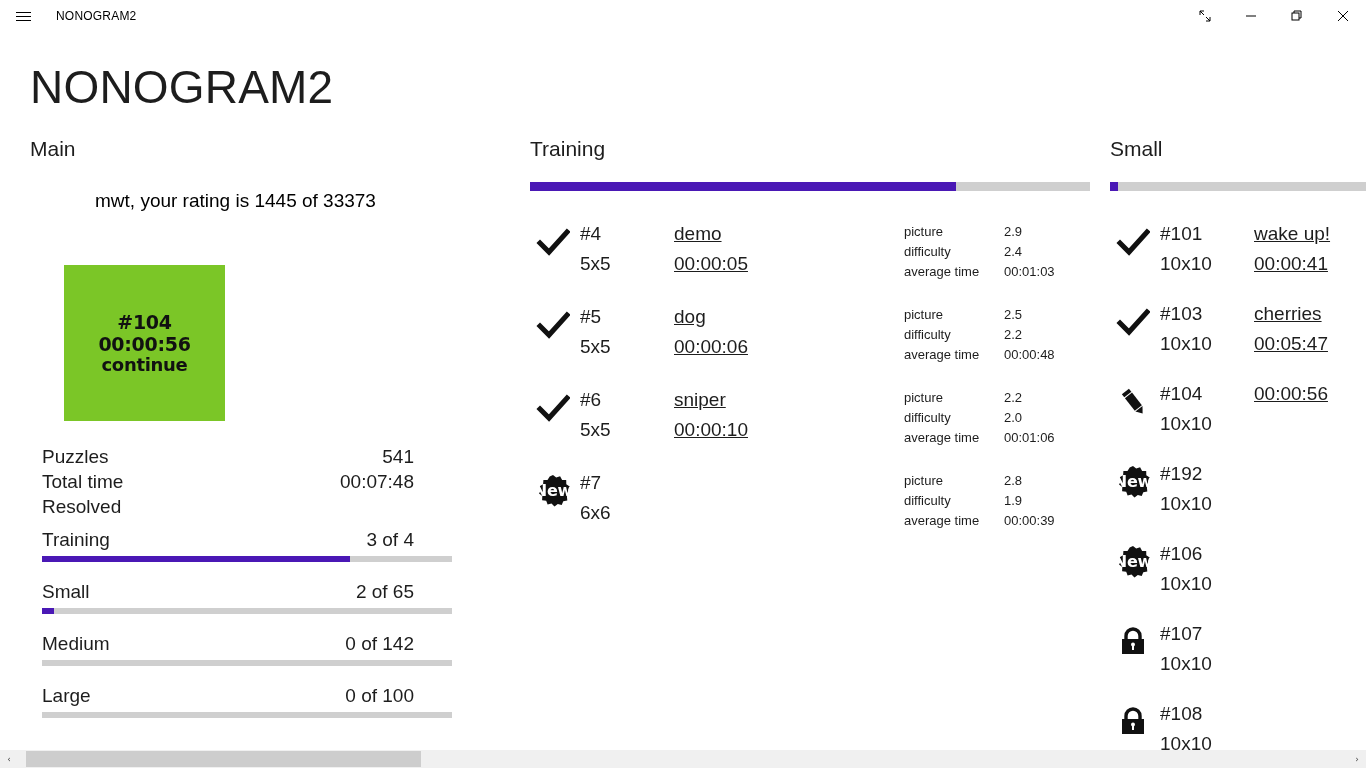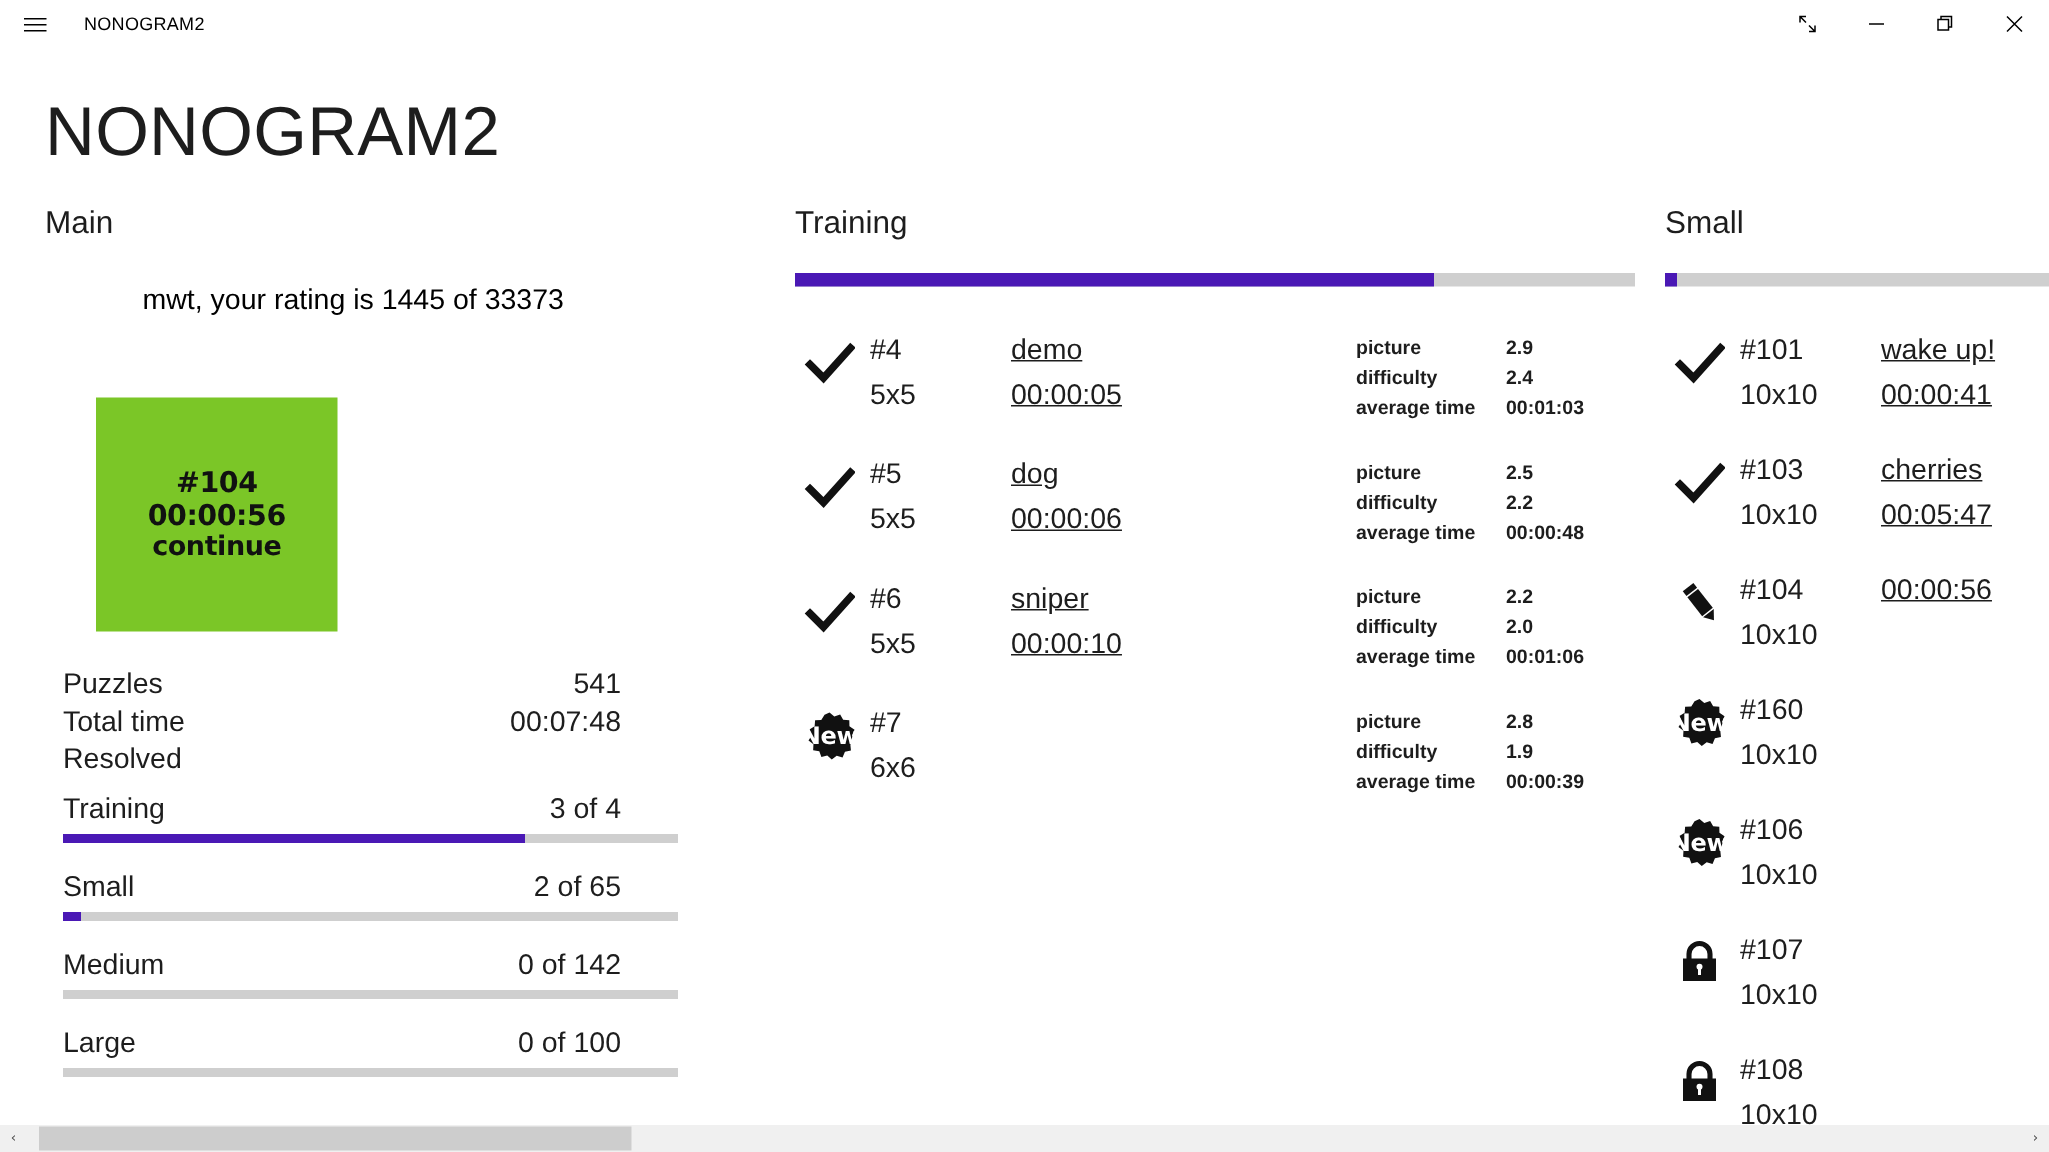--- a/index.html
+++ b/index.html
@@ -135,21 +135,21 @@
   .pbody { display: flex; flex: 1; }
   .pcol {
     font-size: 19px; font-weight: 300; color: #1d1d1d;
     line-height: 30px;
   }
   .pcol.num  { min-width: 68px; }
   .pcol.num.wide { min-width: 72px; }
   .pcol.name { min-width: 230px; text-decoration: underline; }
   .pcol.name.sm { min-width: 120px; }
   .pmeta {
-    font-size: 13px; font-weight: 700; color: #1d1d1d;
+    font-size: 13px; font-weight: 400; color: #1d1d1d;
     line-height: 20px; padding-top: 3px;
   }
   .pmeta .mrow { display: flex; }
   .pmeta .mk { min-width: 100px; }
   .pmeta .mv { min-width: 60px; }
 
   
   .check { width: 34px; height: 34px; }
   .newbadge {
     position: relative; width: 34px; height: 34px;
@@ -503,21 +503,21 @@
         <div class="picon">
           <div class="newbadge">
             <svg width="34" height="34" viewBox="0 0 34 34">
               <path fill="#111" d="M17 1 L20.2 3.6 L24.1 2.3 L26.1 5.9 L30.2 6.1 L30.3 10.2 L33.7 12.5 L32 16.2 L34 19.7 L30.9 22.3 L31.3 26.4 L27.3 27.2 L25.7 31 L21.8 29.9 L18.5 32.4 L15.5 29.6 L11.6 30.6 L10.2 26.8 L6.1 26.2 L6.3 22.1 L3 19.6 L5.2 16.1 L3.6 12.3 L7.1 10.2 L7.4 6.1 L11.5 6 L13.7 2.5 Z"></path>
             </svg>
             <span>New</span>
           </div>
         </div>
         <div class="pbody">
           <div>
-            <div class="pcol num wide">#160</div>
+            <div class="pcol num wide">#192</div>
             <div class="pcol num wide">10x10</div>
           </div>
           <div style="margin-left:22px">
             <div class="pcol name sm"></div>
             <div class="pcol name sm"></div>
           </div>
         </div>
       </div>
 
       <div class="prow">

